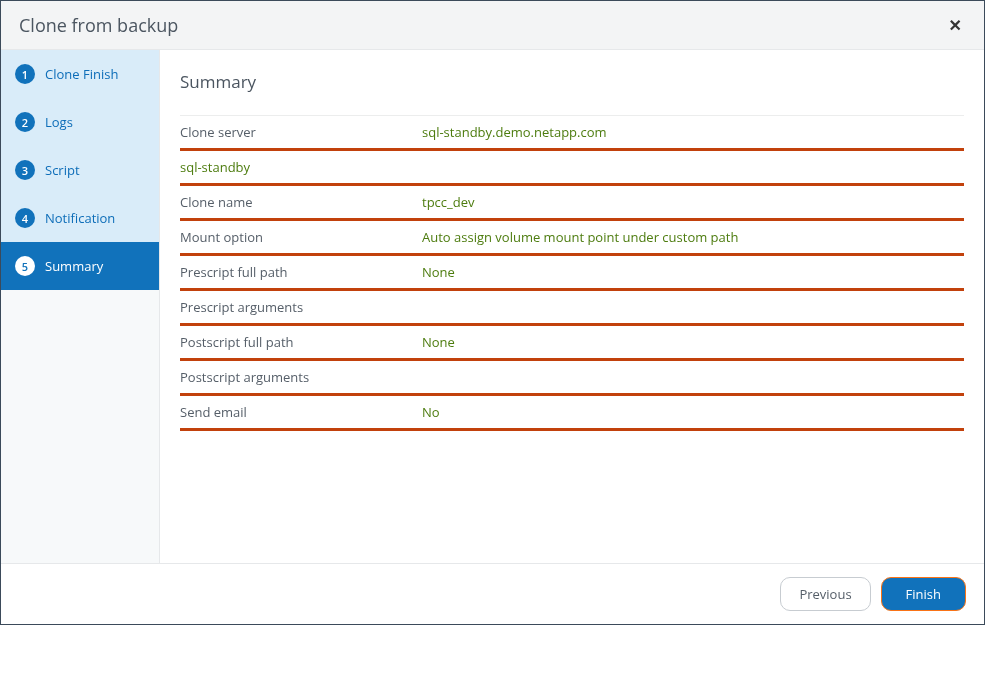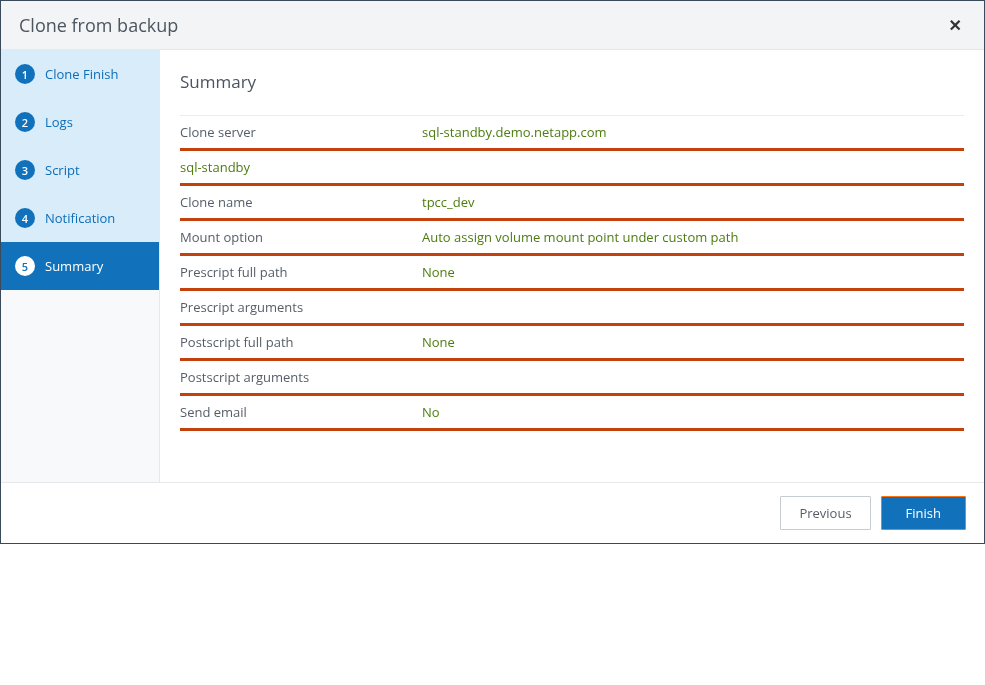--- a/index.html
+++ b/index.html
@@ -5,21 +5,21 @@
     * { box-sizing: border-box; margin: 0; padding: 0; }
     body {
       font-family: "Segoe UI", "Open Sans", Arial, sans-serif;
       background: #fff;
       width: 985px;
       height: 685px;
       overflow: hidden;
     }
     .dialog {
       width: 985px;
-      height: 544px;
+      height: 625px;
       border: 1px solid #3b4a5a;
       display: flex;
       flex-direction: column;
       background: #fff;
     }
     .dialog-header {
       background: #f3f4f5;
       padding: 12px 18px;
       border-bottom: 1px solid #e6e8ea;
       display: flex;
@@ -124,21 +124,21 @@
     .dialog-footer {
       border-top: 1px solid #e6e8ea;
       padding: 13px 18px;
       display: flex;
       justify-content: flex-end;
       gap: 10px;
     }
     .btn {
       font-size: 13px;
       padding: 7px 18px;
-      border-radius: 1px;
+      border-radius: 10px;
       cursor: pointer;
       border: 1px solid transparent;
       font-family: inherit;
     }
     .btn-secondary {
       background: #fff;
       border: 1px solid #c7ccd1;
       color: #555e68;
     }
     .btn-primary {

